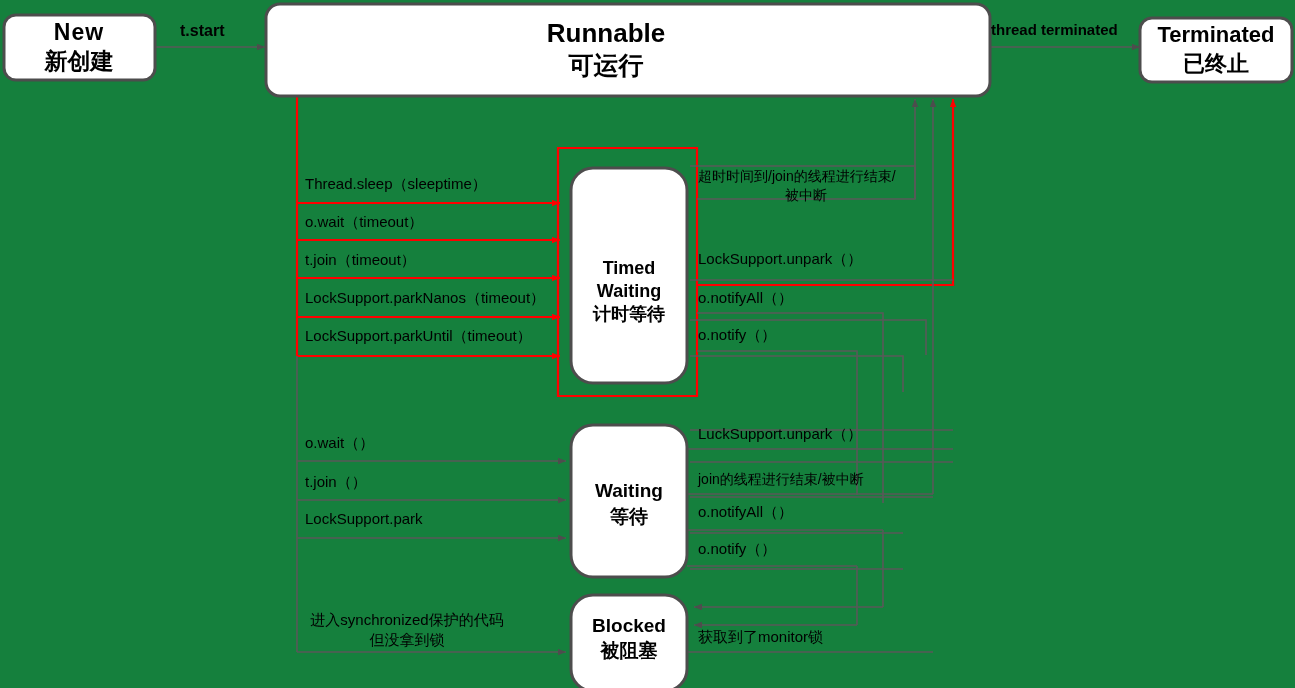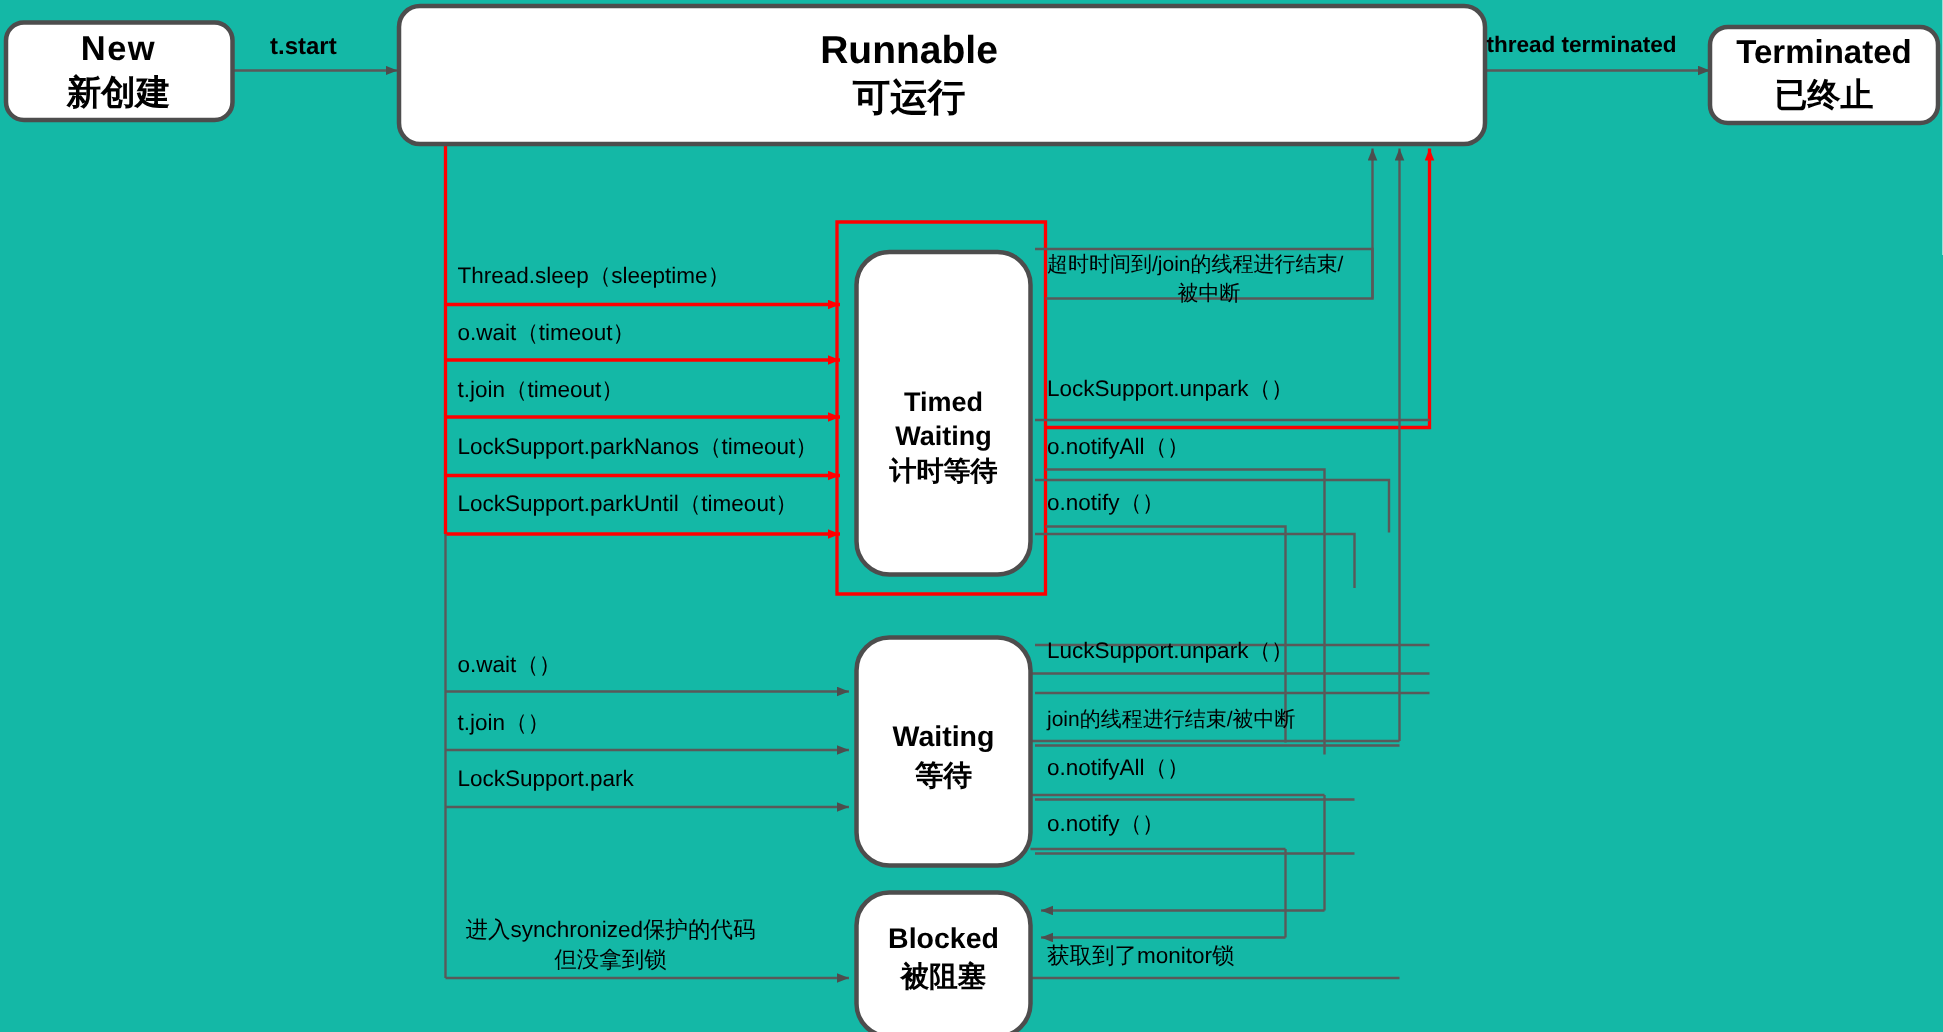--- a/index.html
+++ b/index.html
@@ -1,17 +1,17 @@
 <!DOCTYPE html>
 <html><head>
 <meta charset="utf-8">
 <style>
   html,body{margin:0;padding:0;background:#ffffff;}
   body{width:1295px;height:688px;overflow:hidden;font-family:"Liberation Sans","DejaVu Sans",sans-serif;}
-  #stage{position:relative;width:1295px;height:688px;background:#14b8a6;text-align:center;}
+  #stage{position:relative;width:1295px;height:688px;background:#15803d;text-align:center;}
   svg{position:absolute;left:0;top:0;}
   text{dominant-baseline:middle;}
 </style>
 </head>
 <body>
 
 <div id="stage">
 <svg width="1295" height="688" viewBox="0 0 1295 688" xmlns="http://www.w3.org/2000/svg">
   <defs>
     <marker id="arrowGray" markerWidth="9" markerHeight="9" refX="8" refY="3.2" orient="auto" markerUnits="userSpaceOnUse">

